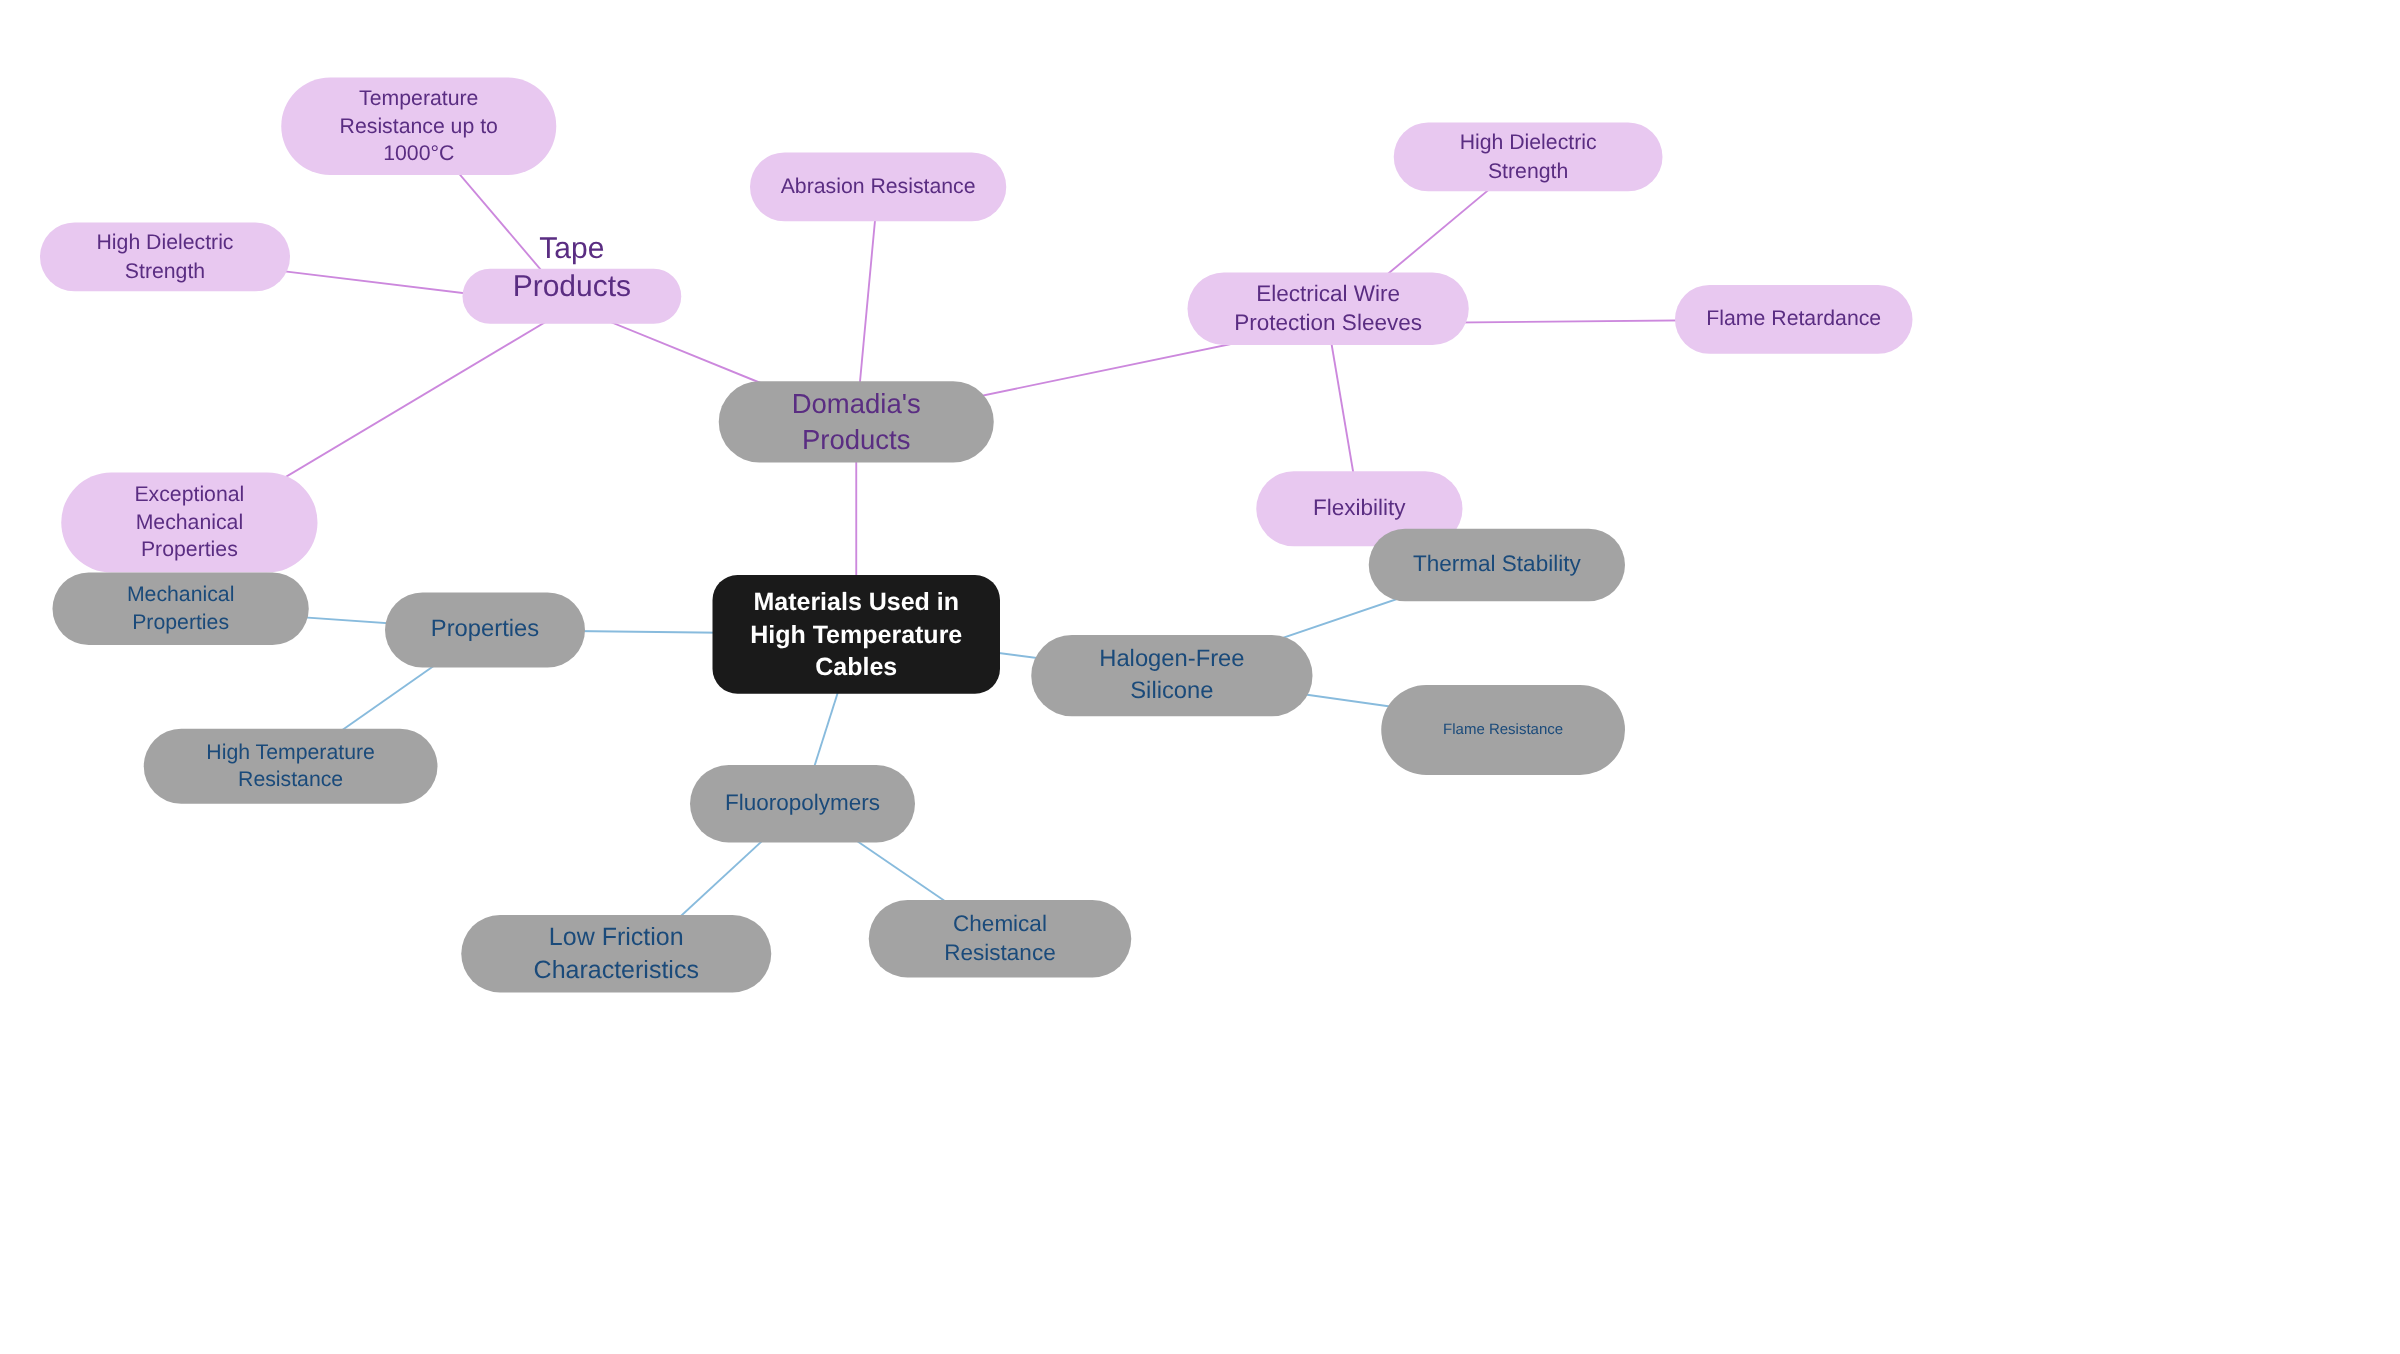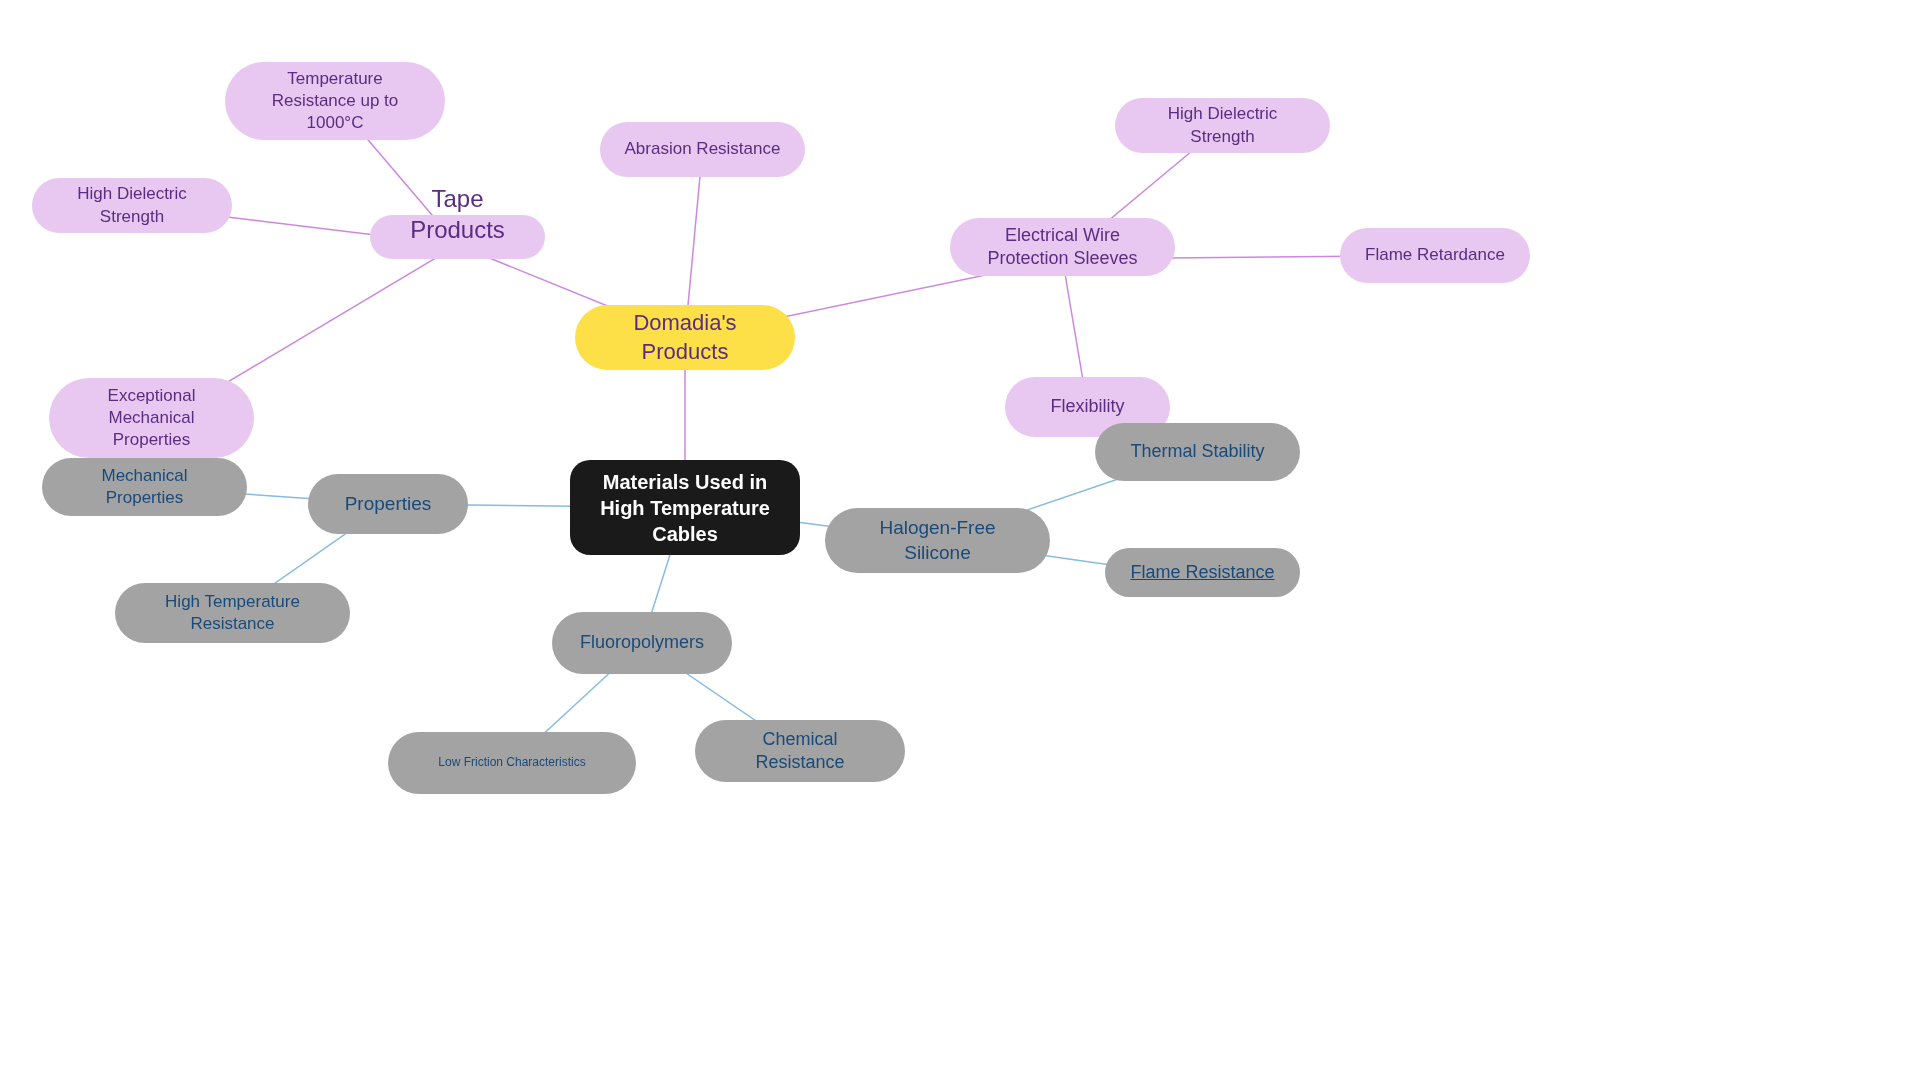--- a/index.html
+++ b/index.html
@@ -41,21 +41,21 @@
     }
     .node-center {
       background: #1a1a1a;
       color: #ffffff;
       font-size: 20px;
       font-weight: 600;
       border-radius: 20px;
       padding: 10px 30px;
     }
     .node-domadia {
-      background: #fde047;
+      background: #a3a3a3;
       color: #5a2d82;
       font-size: 22px;
     }
   </style>
 </head>
 <body>
 
 <svg id="connections" xmlns="http://www.w3.org/2000/svg">
     <line x1="685" y1="507.5" x2="685" y2="337.5" stroke="#cc88dd" stroke-width="1.5"></line>
     <line x1="685" y1="337.5" x2="457.5" y2="245" stroke="#cc88dd" stroke-width="1.5"></line>
@@ -131,31 +131,31 @@
 </div>
 
 <div class="node node-blue" style="left:115px; top:583px; width:235px; height:60px; font-size:17px;">
   <span>High Temperature Resistance</span>
 </div>
 
 <div class="node node-blue" style="left:552px; top:612px; width:180px; height:62px; font-size:18px;">
   <span>Fluoropolymers</span>
 </div>
 
-<div class="node node-blue" style="left:388px; top:732px; width:248px; height:62px; font-size:12px;">
+<div class="node node-blue" style="left:369px; top:732px; width:248px; height:62px; font-size:20px;">
   <span>Low Friction Characteristics</span>
 </div>
 
 <div class="node node-blue" style="left:695px; top:720px; width:210px; height:62px; font-size:18px;">
   <span>Chemical Resistance</span>
 </div>
 
 <div class="node node-blue" style="left:825px; top:508px; width:225px; height:65px; font-size:19px;">
   <span>Halogen-Free Silicone</span>
 </div>
 
 <div class="node node-blue" style="left:1095px; top:423px; width:205px; height:58px; font-size:18px;">
   <span>Thermal Stability</span>
 </div>
 
-<div class="node node-blue" style="left:1105px; top:548px; width:195px; height:49px; font-size:18px;text-decoration:underline;">
+<div class="node node-blue" style="left:1105px; top:548px; width:195px; height:72px; font-size:12px;">
   <span>Flame Resistance</span>
 </div>
 
 </body></html>

